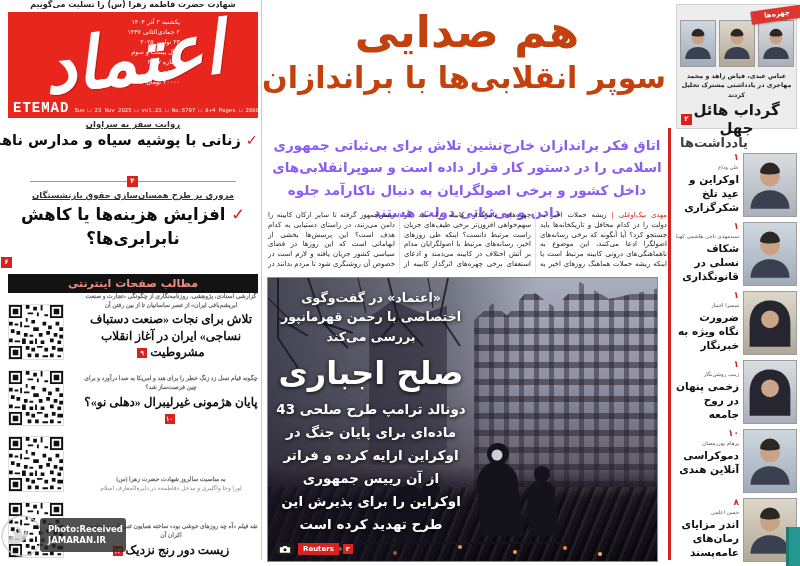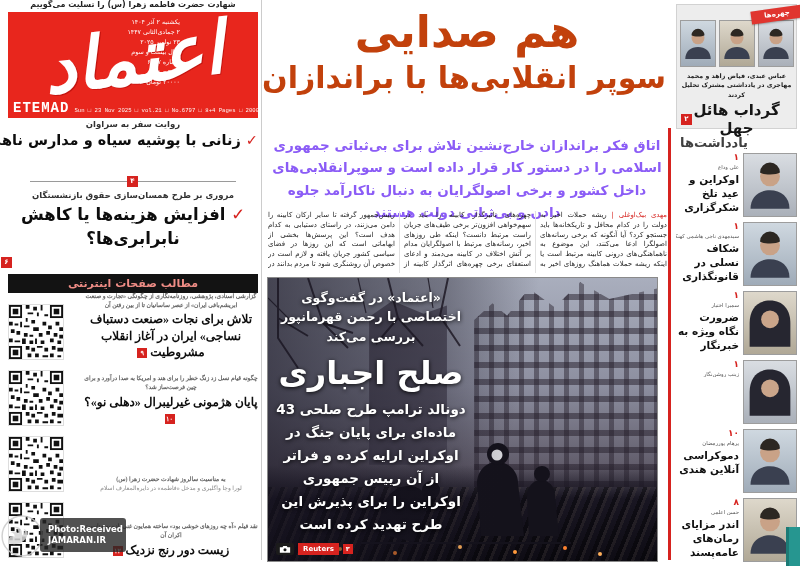--- a/index.html
+++ b/index.html
@@ -13,21 +13,21 @@
   .logo-fa{position:absolute;left:0;top:-4px;width:250px;height:96px;color:#fff;font-weight:bold;
            font-style:italic;font-size:72px;line-height:100px;text-align:center;
            transform:rotate(-7deg);letter-spacing:-3px;text-shadow:1px 1px 0 #c41510;}
   .dates{position:absolute;top:5px;right:78px;text-align:right;color:#fff;font-size:6.3px;line-height:1.6;}
   .dates div{white-space:nowrap;}
   .logo-bottom{position:absolute;bottom:2px;left:5px;right:5px;direction:ltr;display:flex;
                align-items:baseline;gap:5px;color:#fff;font-family:Liberation Mono, monospace;}
   .logo-en{font-size:14px;font-weight:bold;letter-spacing:1px;}
   .info-en{font-size:5.6px;white-space:nowrap;opacity:.95;}
 
-  .lc-kicker{font-size:8.5px;font-weight:bold;text-align:center;color:#333;}
+  .lc-kicker{font-size:8.5px;font-weight:bold;text-align:center;color:#333;text-decoration:underline;}
   .lc-title{font-weight:bold;text-align:center;color:#0d0d0d;}
   .check{color:#d6231f;font-weight:bold;}
   .sq{display:inline-block;background:#d6231f;color:#fff;font-size:7px;font-weight:bold;
       width:11px;height:11px;line-height:11px;text-align:center;vertical-align:middle;}
   .story1{left:8px;top:119px;width:250px;}
   .story1 .lc-title{font-size:14.5px;white-space:nowrap;margin-top:3px;}
   .lc-divider{left:30px;top:181px;width:206px;border-top:1px solid #9a9a9a;}
   .lc-divider .sq{position:absolute;left:97px;top:-6px;}
   .story2{left:8px;top:190px;width:250px;}
   .story2 .lc-title{font-size:16.5px;line-height:1.45;margin-top:3px;}
@@ -335,20 +335,21 @@
         <div class="n-title">ضرورت نگاه ویژه به خبرنگار</div>
       </div>
       <span class="avatar n-photo bg-b"><svg width="52" height="62" viewBox="0 0 24 26">
             <use href="#person-f"></use>
           </svg></span>
     </div>
     <div class="note">
       <div class="n-text">
         <div class="n-num">۱</div>
         <div class="n-author">زینب روشن‌نگار</div>
+        <div class="n-title">زخمی پنهان در روح جامعه</div>
       </div>
       <span class="avatar n-photo bg-a"><svg width="52" height="62" viewBox="0 0 24 26">
             <use href="#person-f"></use>
           </svg></span>
     </div>
     <div class="note">
       <div class="n-text">
         <div class="n-num">۱۰</div>
         <div class="n-author">پرهام پوررمضان</div>
         <div class="n-title">دموکراسی آنلاین هندی</div>

